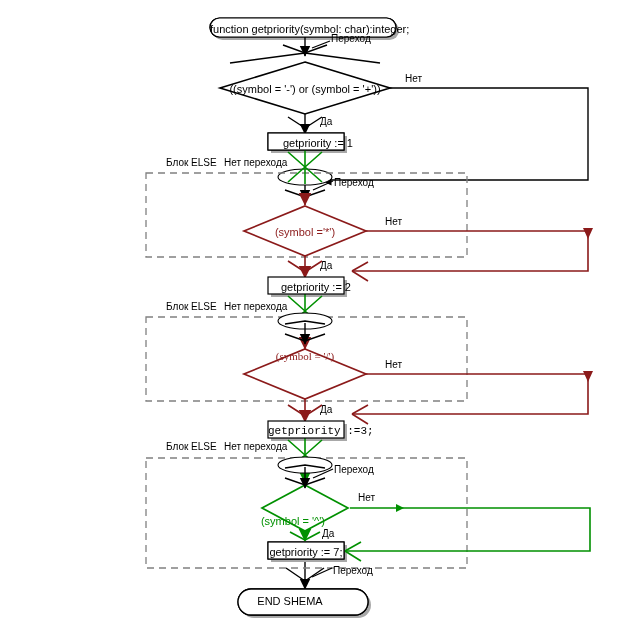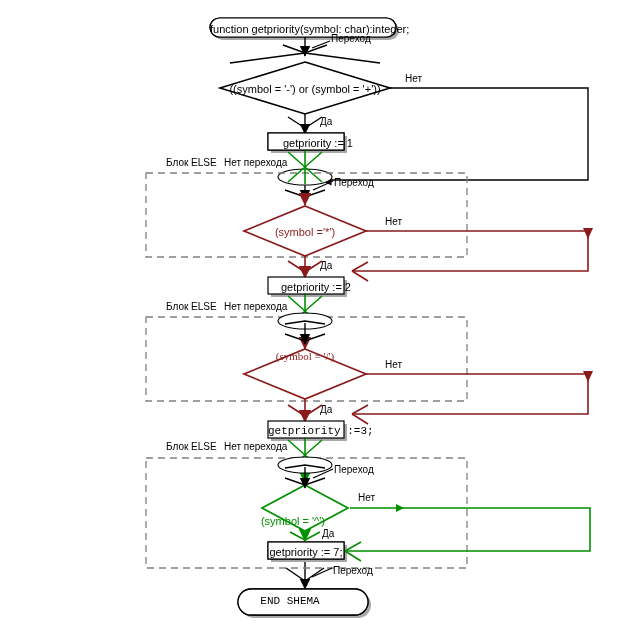--- a/index.html
+++ b/index.html
@@ -161,21 +161,21 @@
   <div class="nodetext" style="left:220px;top:83px;width:170px;">((symbol = '-') or (symbol = '+'))</div>
   <div class="nodetext red" style="left:245px;top:226px;width:120px;">(symbol ='*')</div>
   <div class="nodetext red" style="left:245px;top:350px;width:120px;font-family:Liberation Serif, serif;">(symbol = '/')</div>
   <div class="nodetext grn" style="left:250px;top:503px;width:86px;margin-top:12px;">(symbol = '^')</div>
 
   <div class="nodetext" style="left:268px;top:137px;width:100px;">getpriority := 1</div>
   <div class="nodetext" style="left:268px;top:281px;width:96px;">getpriority := 2</div>
   <div class="nodetext" style="left:268px;top:425px;width:76px;font-family:Liberation Mono, monospace;">getpriority :=3;</div>
   <div class="nodetext" style="left:268px;top:546px;width:76px;">getpriority := 7;</div>
 
-  <div class="nodetext" style="left:238px;top:595px;width:104px;font-family:Liberation Mono, monospace;">END SHEMA</div>
+  <div class="nodetext" style="left:238px;top:595px;width:104px;">END SHEMA</div>
 
   <div class="lbl" style="left:331px;top:33px;">Переход</div>
   <div class="lbl" style="left:334px;top:177px;">Переход</div>
   <div class="lbl" style="left:334px;top:464px;">Переход</div>
   <div class="lbl" style="left:333px;top:565px;">Переход</div>
 
   <div class="lbl" style="left:405px;top:73px;">Нет</div>
   <div class="lbl" style="left:385px;top:216px;">Нет</div>
   <div class="lbl" style="left:385px;top:359px;">Нет</div>
   <div class="lbl" style="left:358px;top:492px;">Нет</div>

